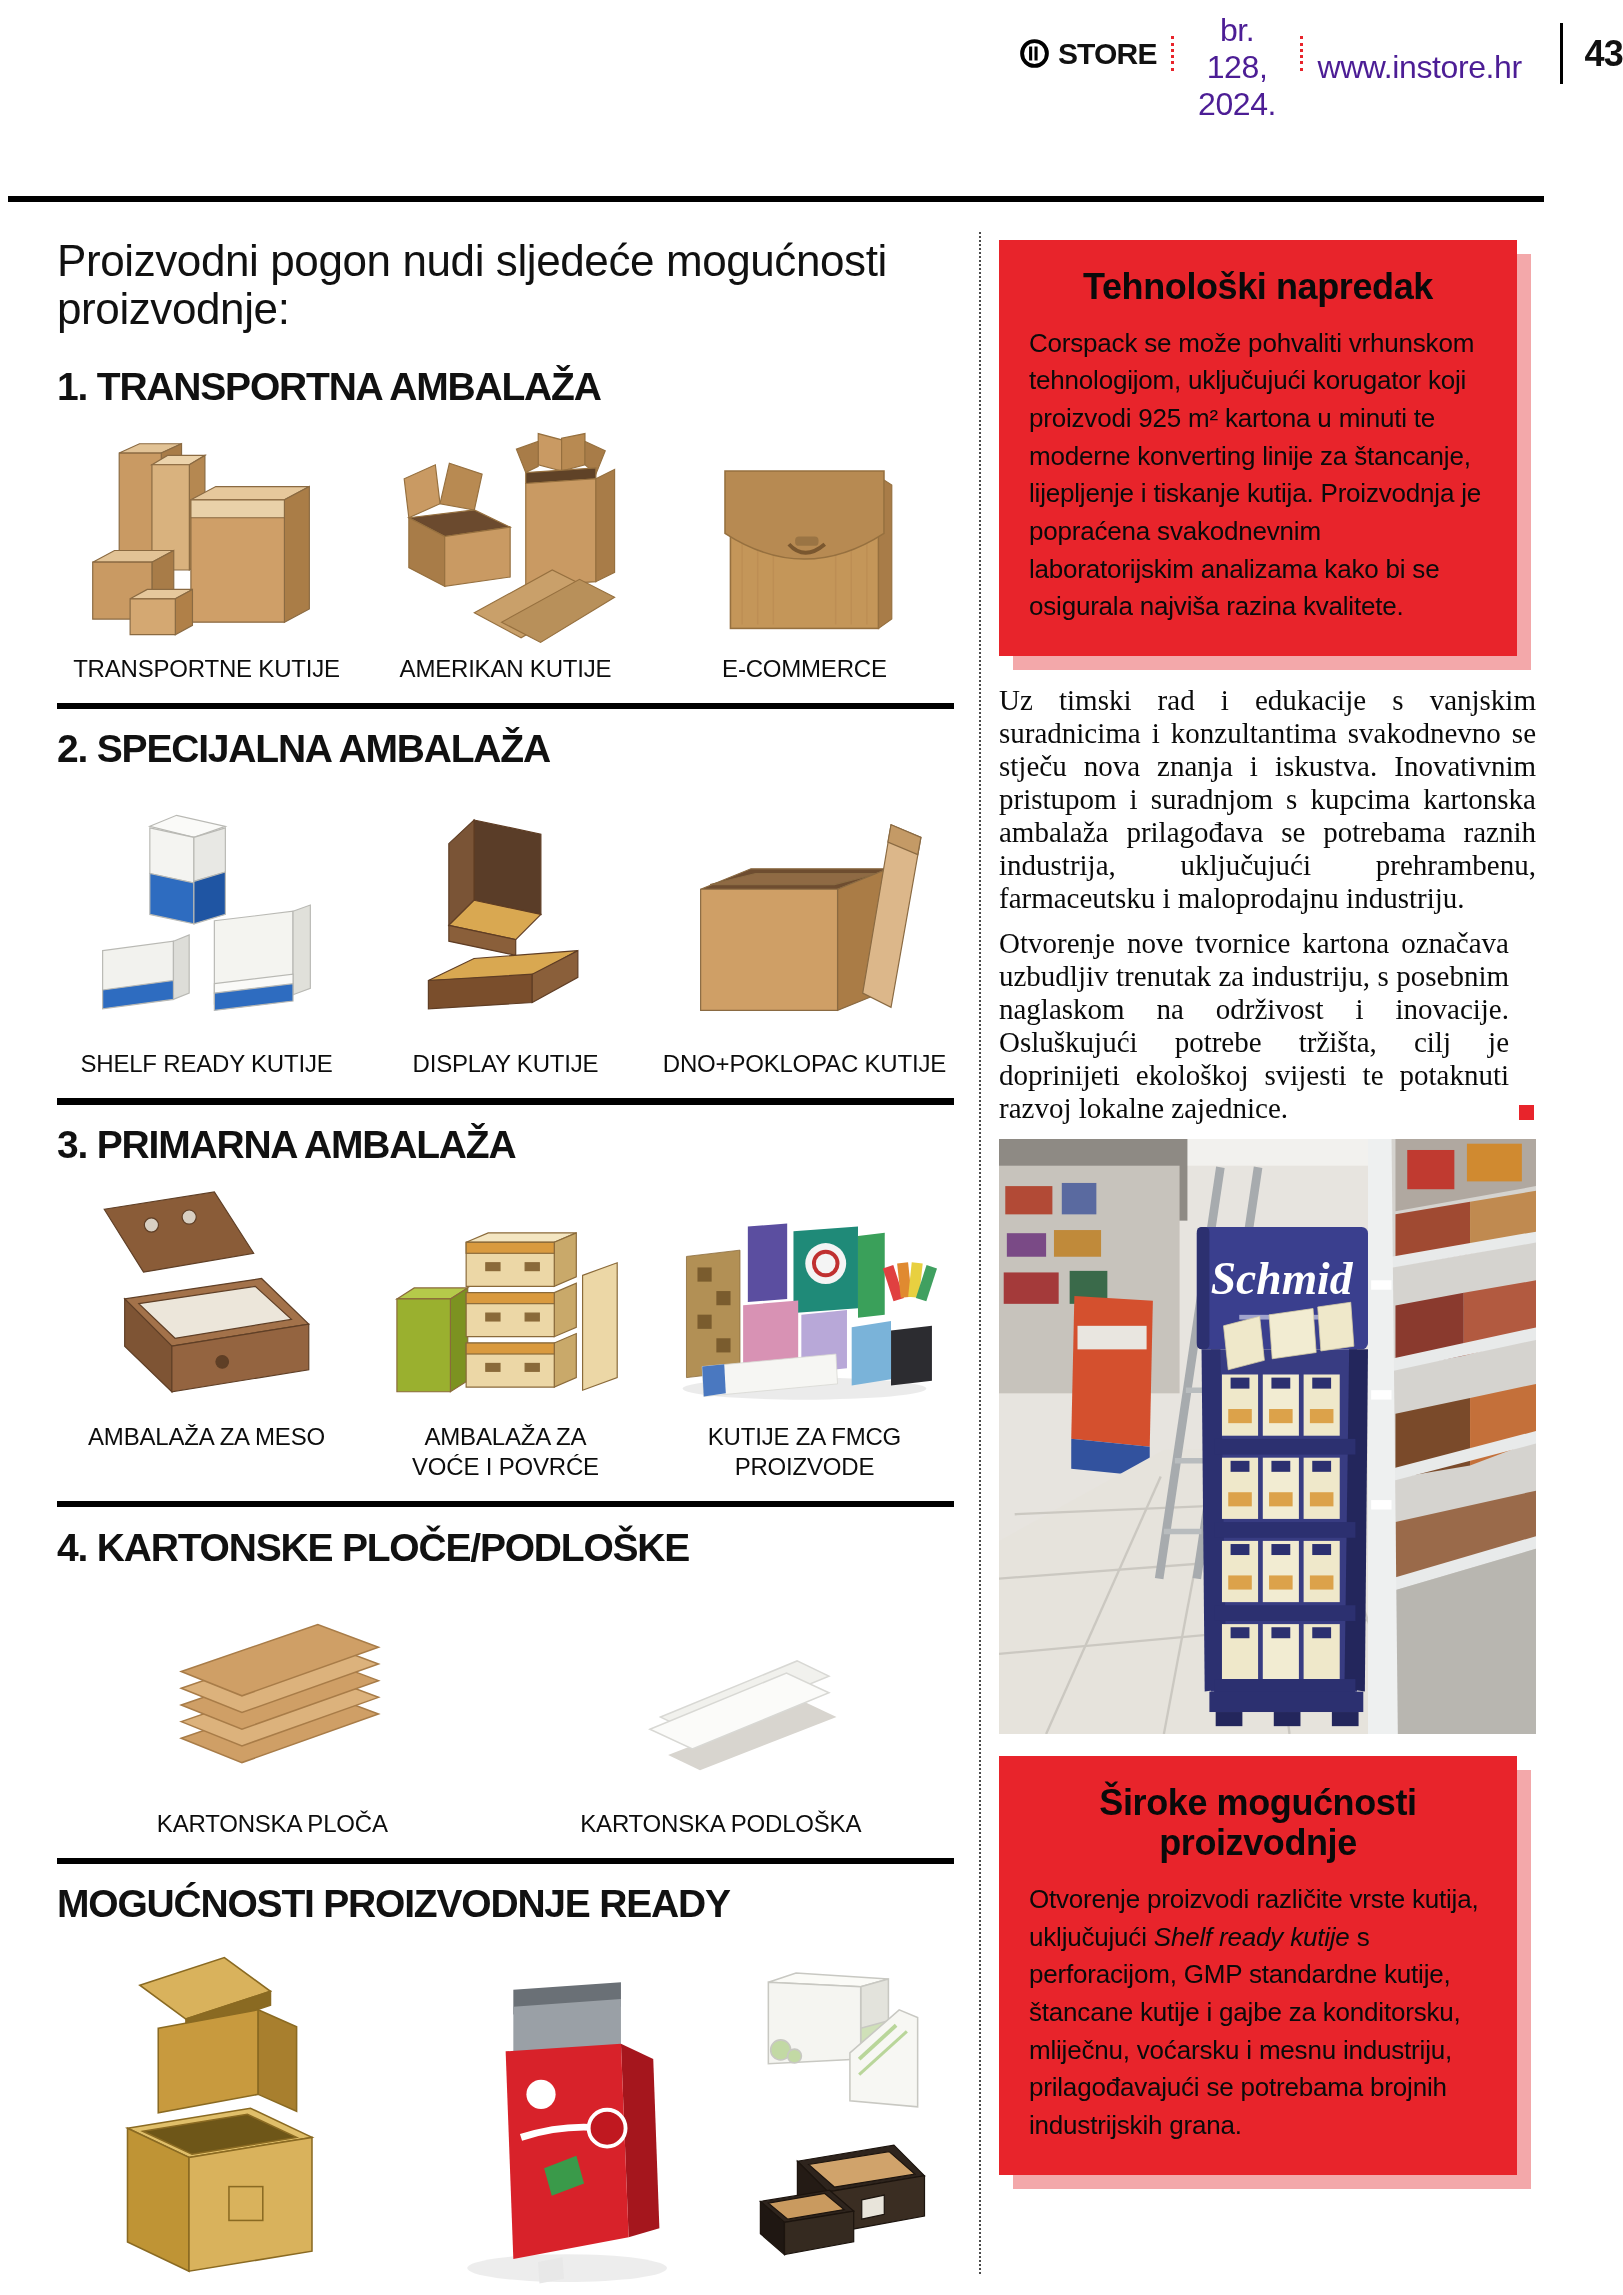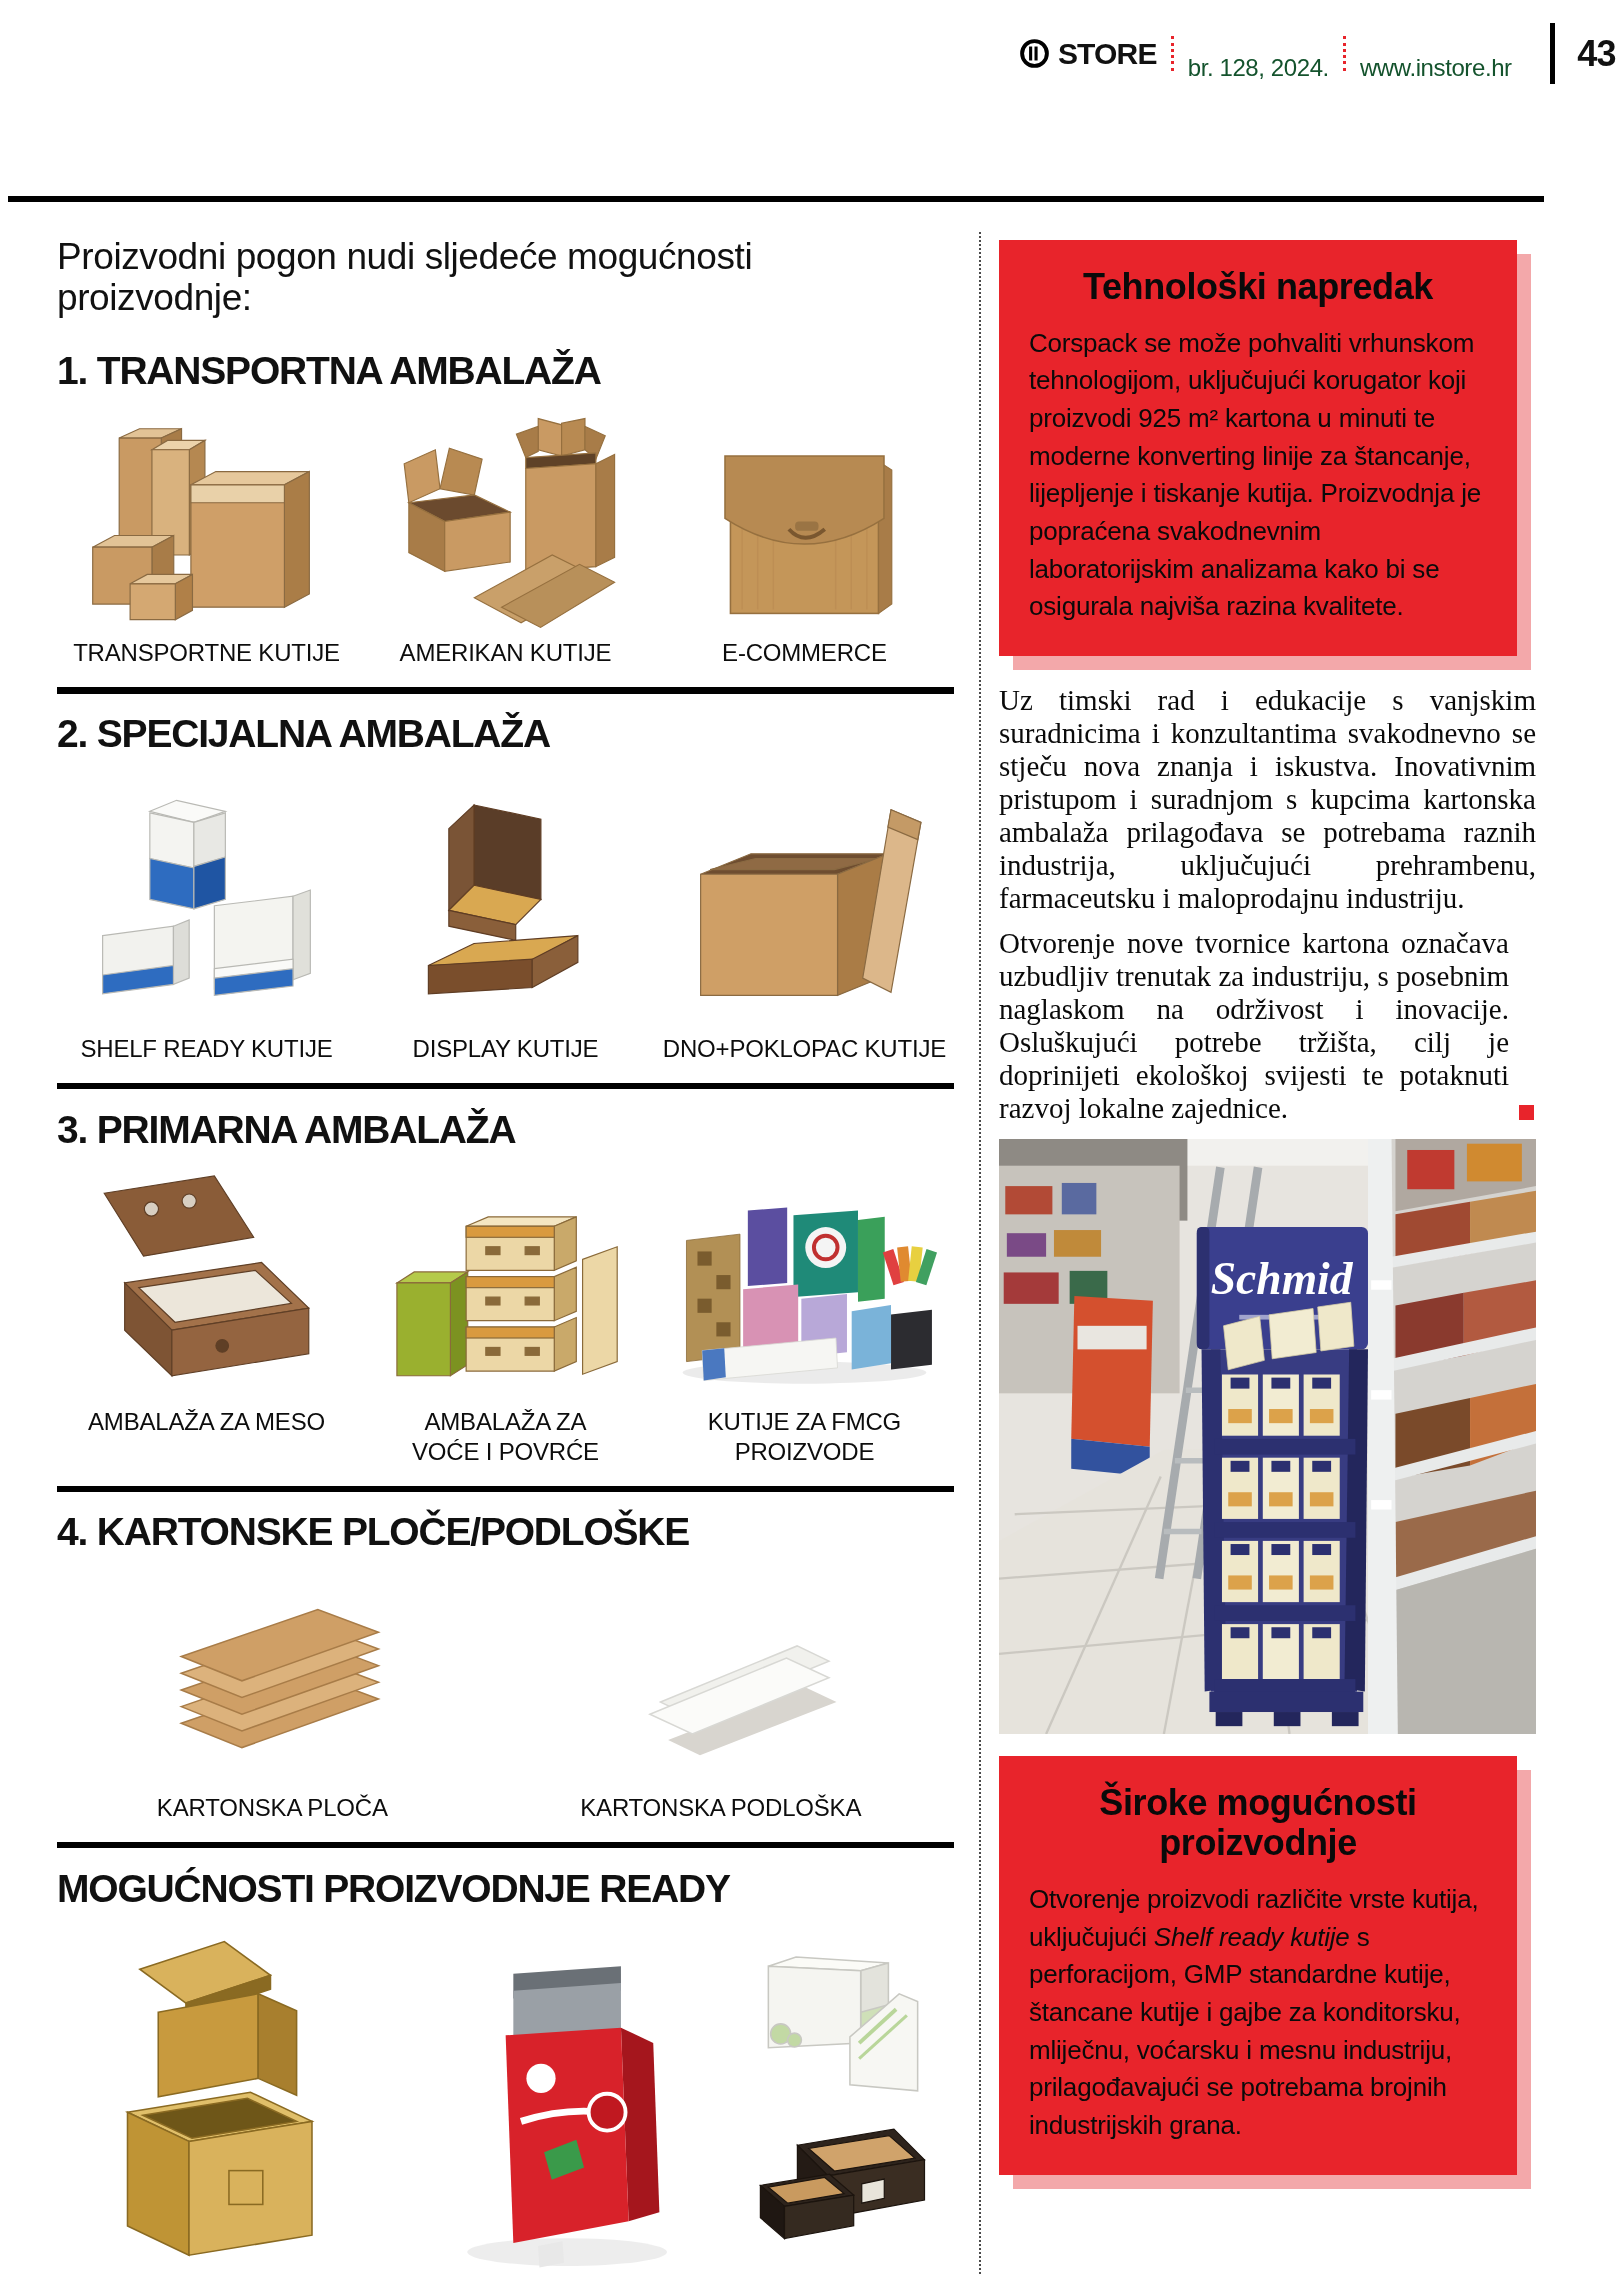--- a/index.html
+++ b/index.html
@@ -4,30 +4,30 @@
 <style>
   html,body{margin:0;padding:0;background:#ffffff;}
   .page{position:relative;width:1623px;height:2295px;background:#fff;overflow:hidden;
         color:#111;font-family:"Liberation Sans",sans-serif;}
 
   
   .masthead{position:absolute;top:22px;left:1019px;height:63px;display:flex;align-items:center;text-align:center;}
   .logo-icon{width:31px;height:31px;margin-right:7.9px;flex:none;}
   .logo-text{font-size:30px;font-weight:800;letter-spacing:-0.8px;}
   .mast-sep{height:35px;border-left:3.1px dotted #e8242b;margin:0 14px;}
-  .mast-issue,.mast-site{font-size:24px;color:#14532d;letter-spacing:-0.4px;margin-top:28px;}
+  .mast-issue,.mast-site{font-size:32px;color:#4c1d95;letter-spacing:-0.4px;margin-top:28px;}
   .mast-bar{width:5.5px;height:61px;background:#000;margin-left:38px;}
   .mast-page{font-size:36px;font-weight:800;margin-left:22px;letter-spacing:-0.8px;}
 
   .top-rule{position:absolute;left:7.9px;top:196px;width:1536px;height:6.3px;background:#000;}
   .col-divider{position:absolute;left:979px;top:232px;height:2042px;border-left:2.4px dotted #4a4a4a;}
 
   
   .col-left{position:absolute;left:57px;top:237px;width:897px;}
-  .intro{font-size:37px;line-height:1.1;letter-spacing:-0.4px;margin:0 0 33px 0;}
+  .intro{font-size:44px;line-height:1.1;letter-spacing:-0.4px;margin:0 0 33px 0;}
   .sec{font-size:39px;font-weight:700;letter-spacing:-1.2px;margin:0 0 11px 0;line-height:1.04;}
   .figrow{display:flex;align-items:flex-start;}
   .figrow figure{margin:0;display:flex;flex-direction:column;align-items:center;box-sizing:border-box;justify-content:center;}
   .figrow svg{width:100%;display:block;}
   .c3 figure{width:33.33%;}
   .caption{font-size:24px;letter-spacing:-0.2px;text-align:center;white-space:pre-line;
            line-height:1.25;margin-top:9.4px;color:#0d0d0d;}
   .rule{height:6.3px;background:#000;margin:19px 0 20.4px 0;}
 
   

